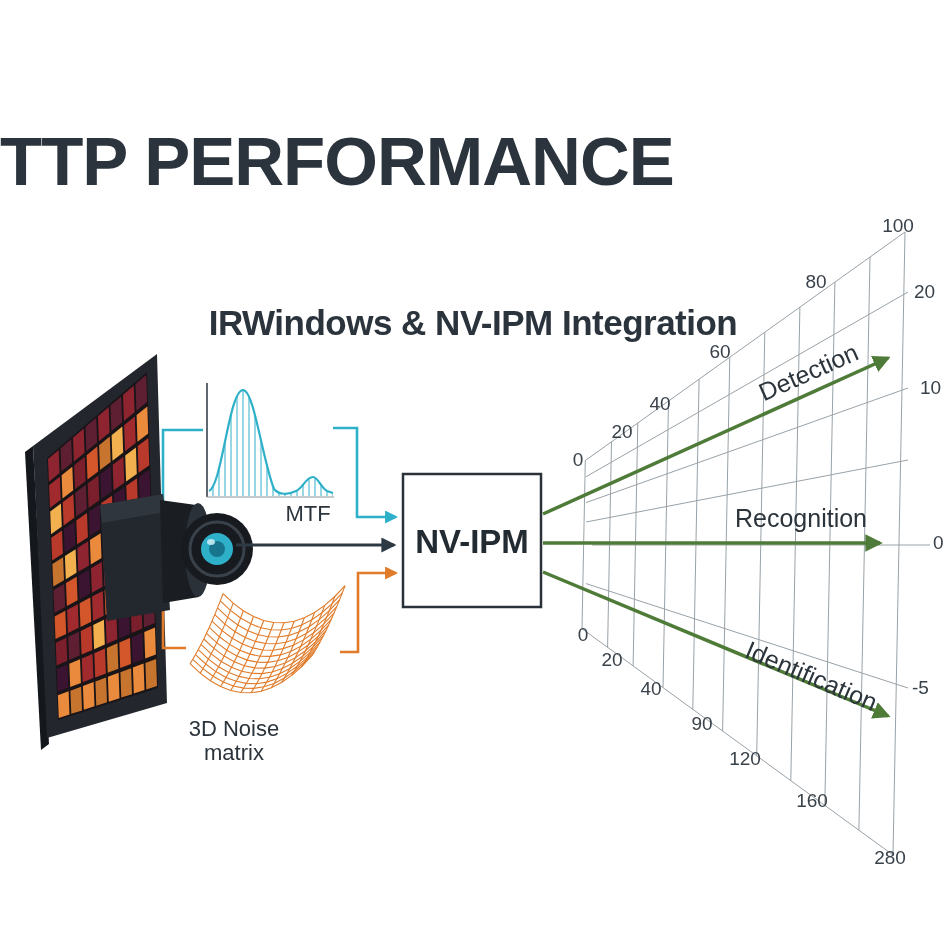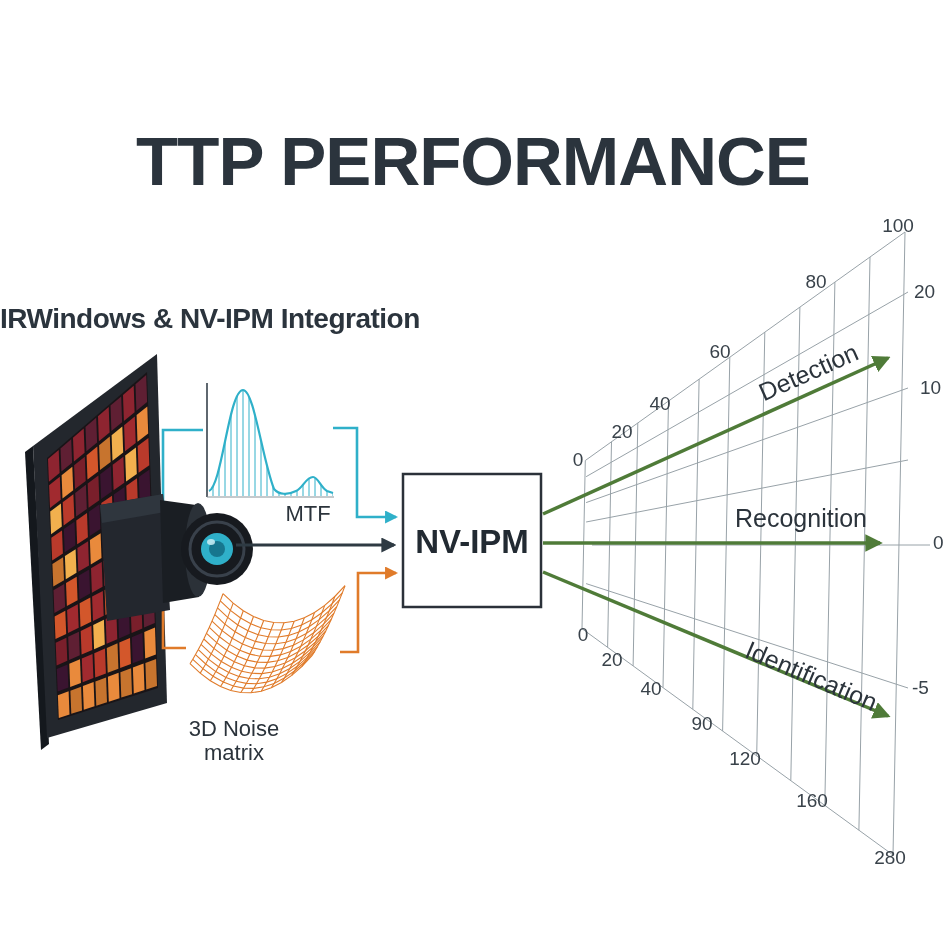--- a/index.html
+++ b/index.html
@@ -1,26 +1,26 @@
 <!DOCTYPE html>
 <html><head>
 <meta charset="utf-8">
 <style>
   html,body{margin:0;padding:0;background:#ffffff;}
   .canvas{
     position:relative;width:946px;height:946px;background:#ffffff;overflow:hidden;
     font-family:"Liberation Sans", sans-serif;
   }
   .title{
-    position:absolute;top:126px;left:0;width:100%;text-align:center;
+    position:absolute;top:126px;left:0;width:100%;
     font-size:69px;font-weight:700;color:#2b343d;line-height:1.03;letter-spacing:-1px;
   }
   .subtitle{
-    position:absolute;top:303px;left:0;width:100%;text-align:left;
-    font-size:28px;font-weight:600;color:#2b343d;letter-spacing:-0.5px;
+    position:absolute;top:303px;left:0;width:100%;text-align:center;
+    font-size:35px;font-weight:600;color:#2b343d;letter-spacing:-0.5px;
   }
   svg{position:absolute;left:0;top:0;font-family:"Liberation Sans", sans-serif;}
   .num{font-size:19px;fill:#39424a;}
   .out-label{font-size:25px;fill:#2b333b;font-weight:500;}
   .small-label{font-size:22px;fill:#2b333b;}
   .box-label{font-size:33px;font-weight:600;fill:#222a32;}
 </style>
 </head>
 <body>
 

